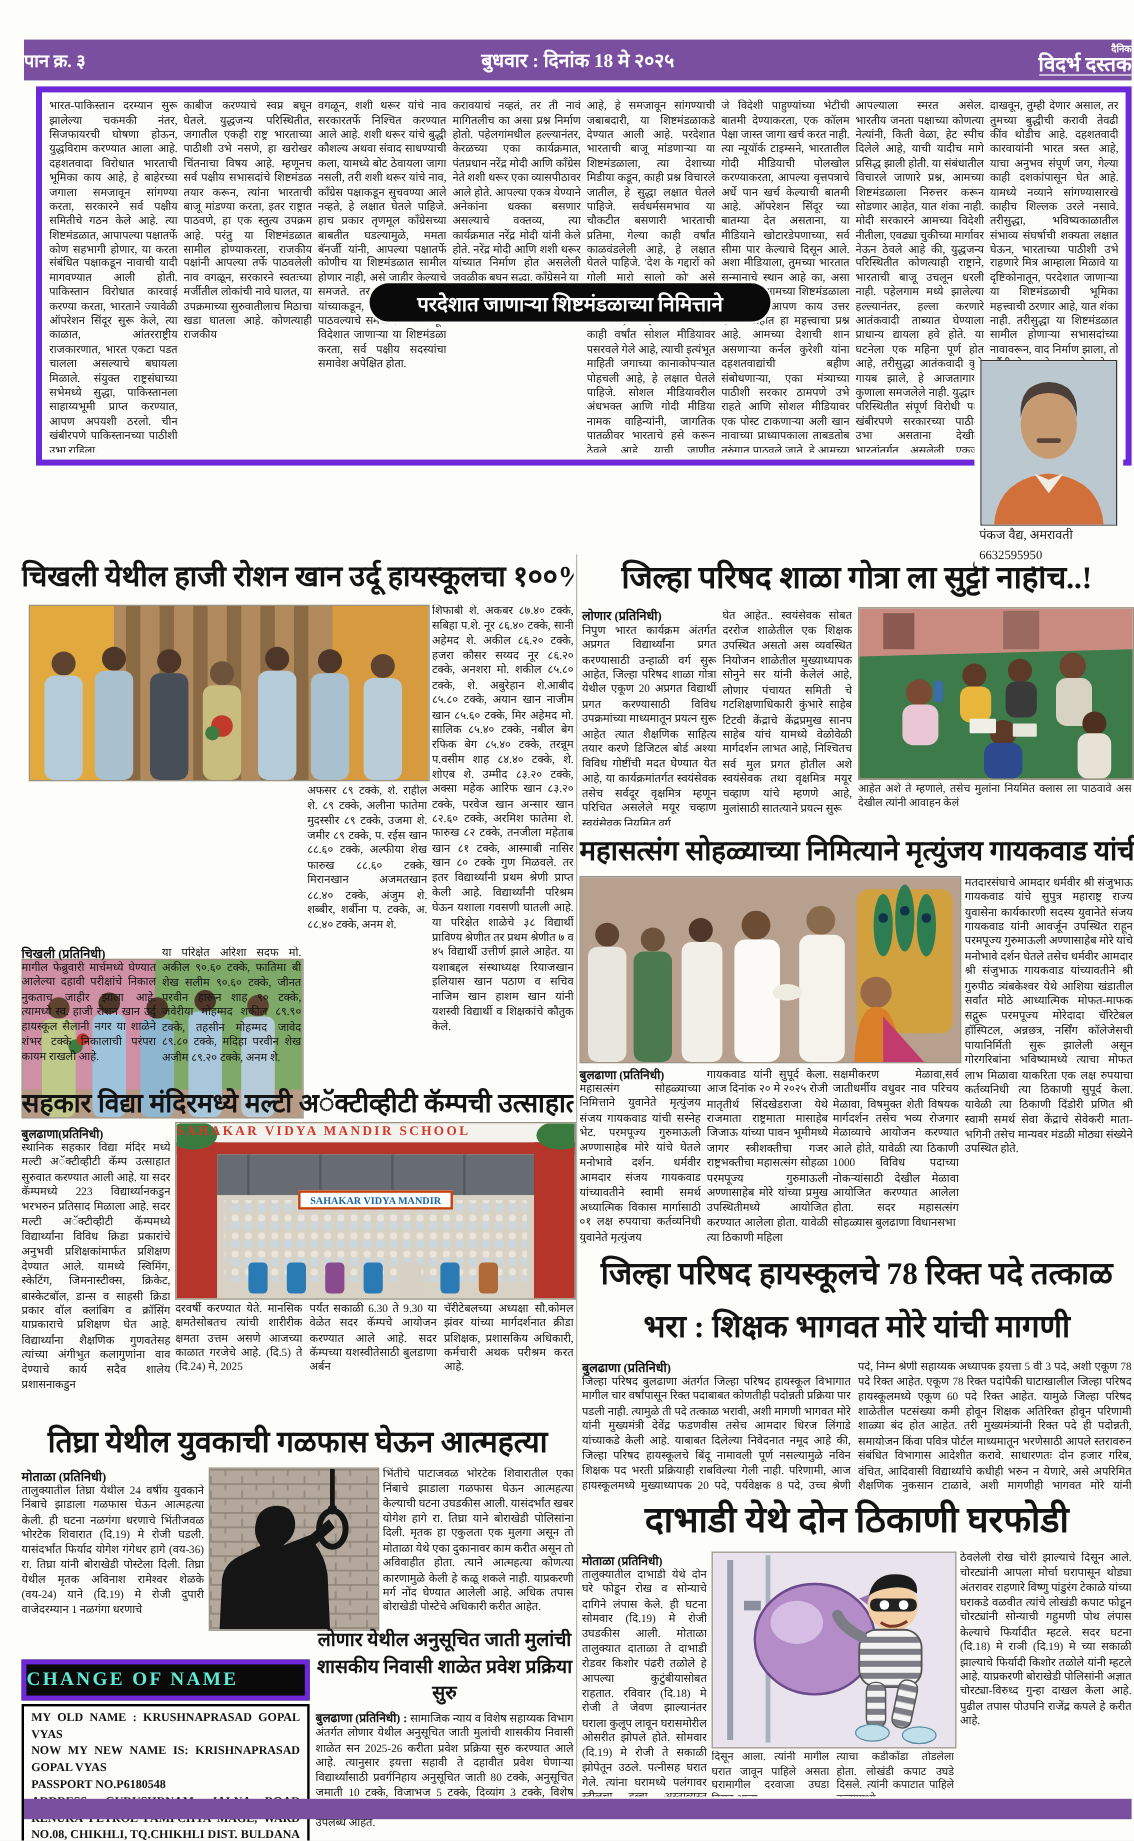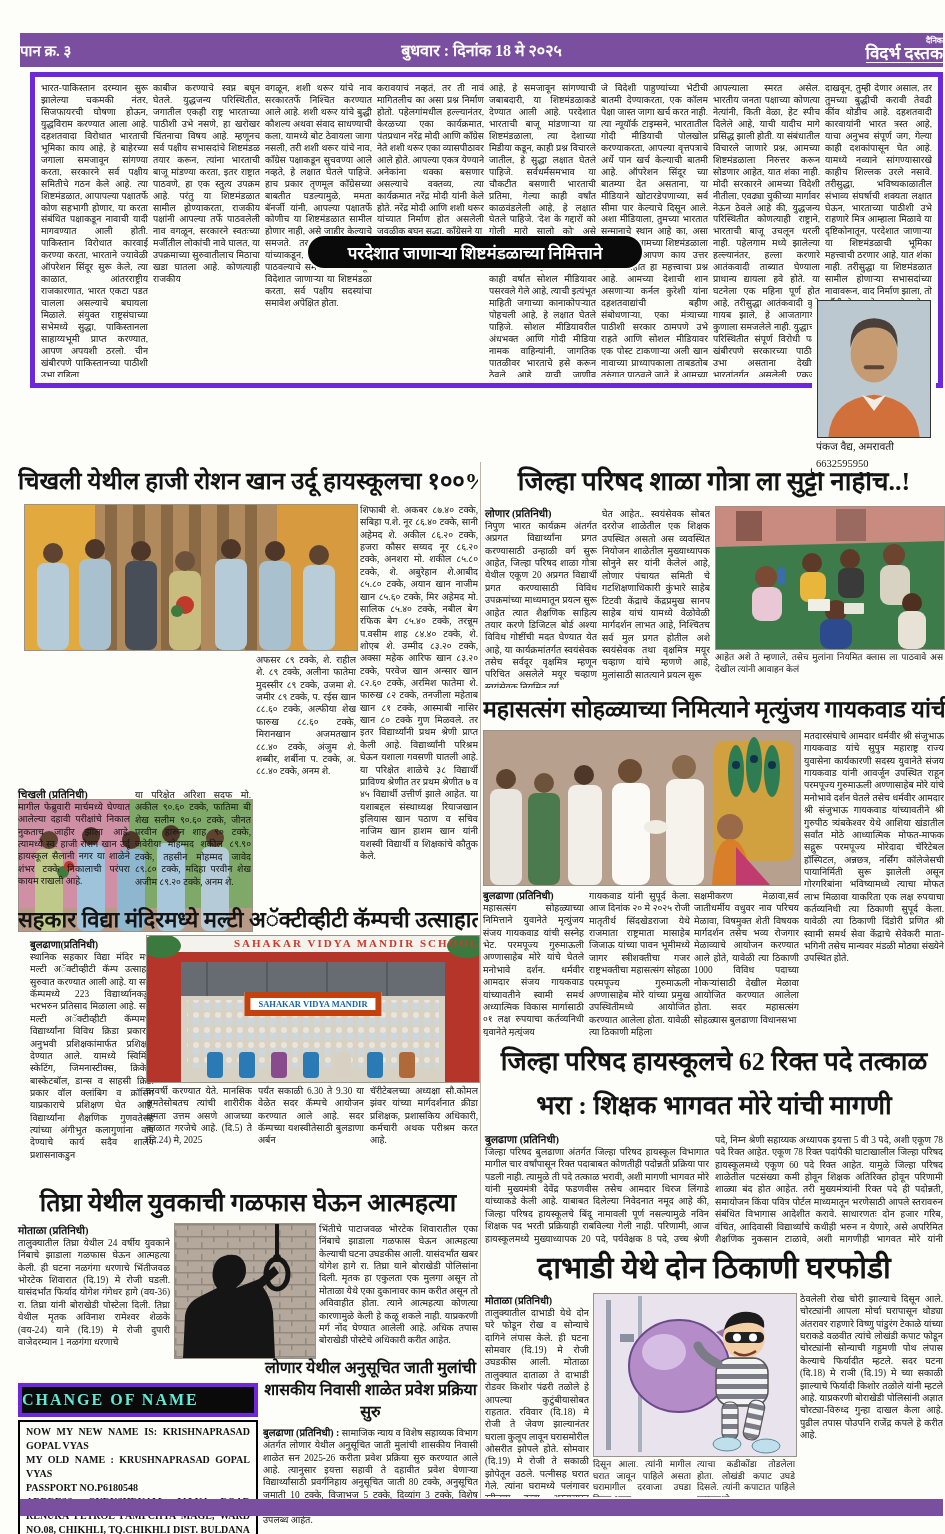--- a/index.html
+++ b/index.html
@@ -40,24 +40,24 @@
   .h-sui{font-size:25px;line-height:36px}
   .h-dab{font-size:30px;line-height:46px}
   .h-lon{font-size:16px;line-height:22px;white-space:normal}
   .cap9{font-size:9px;line-height:1.3;text-align:justify;overflow:hidden}
   
   .con-h{background:#0a0a0a;color:#5eead4;border:4px solid #6d28d9;
          font-weight:bold;font-size:16px;letter-spacing:2px;height:26px;line-height:26px;
          font-family:"Liberation Serif",serif}
   .con-b{border:2px solid #000;margin-top:3px;padding:3px 6px;font-size:10px;font-weight:bold;
          line-height:1.4;text-align:justify}
-  .ban-top{position:absolute;top:1px;left:0;right:0;text-align:right;color:#d4382a;
+  .ban-top{position:absolute;top:1px;left:0;right:0;text-align:left;color:#d4382a;
            font-weight:bold;font-size:11px;letter-spacing:2px;white-space:nowrap}
   .ban-mid{position:absolute;top:56px;left:50%;transform:translateX(-50%);background:#fff;
-           border:6px solid #c2410c;color:#1766a8;font-weight:bold;font-size:8.5px;
+           border:2px solid #c2410c;color:#1766a8;font-weight:bold;font-size:8.5px;
            padding:1px 8px;white-space:nowrap}
 </style>
 </head>
 <body>
 
 <div class="page">
 
   <div class="abs hdr">
     <div class="pg">पान क्र. ३</div>
     <div class="dt">बुधवार : दिनांक 18 मे २०२५</div>
@@ -234,21 +234,21 @@
     <div class="abs" style="left:0;top:196px;width:101px;height:150px">
       <div class="bl" style="font-size:10px">बुलढाणा (प्रतिनिधी)</div>
       <div class="tx" style="height:134px">महासत्संग सोहळ्याच्या निमित्ताने युवानेते मृत्युंजय संजय गायकवाड यांची सस्नेह भेट. परमपूज्य गुरुमाऊली अण्णासाहेब मोरे यांचे घेतले मनोभावे दर्शन. धर्मवीर आमदार संजय गायकवाड यांच्यावतीने स्वामी समर्थ अध्यात्मिक विकास मार्गासाठी ०१ लक्ष रुपयाचा कर्तव्यनिधी युवानेते मृत्युंजय</div>
     </div>
     <div class="tx abs" style="left:106px;top:198px;width:101px;height:148px">गायकवाड यांनी सुपूर्द केला. आज दिनांक २० मे २०२५ रोजी मातृतीर्थ सिंदखेडराजा येथे राजमाता राष्ट्रमाता मासाहेब जिजाऊ यांच्या पावन भूमीमध्ये जागर स्त्रीशक्तीचा गजर राष्ट्रभक्तीचा महासत्संग सोहळा परमपूज्य गुरुमाऊली अण्णासाहेब मोरे यांच्या प्रमुख उपस्थितीमध्ये आयोजित करण्यात आलेला होता. यावेळी त्या ठिकाणी महिला</div>
     <div class="tx abs" style="left:211px;top:198px;width:105px;height:148px">सक्षमीकरण मेळावा,सर्व जातीधर्मीय वधुवर नाव परिचय मेळावा, विषमुक्त शेती विषयक मार्गदर्शन तसेच भव्य रोजगार मेळाव्याचे आयोजन करण्यात आले होते, यावेळी त्या ठिकाणी 1000 विविध पदाच्या नोकऱ्यांसाठी देखील मेळावा आयोजित करण्यात आलेला होता. सदर महासत्संग सोहळ्यास बुलढाणा विधानसभा</div>
   </div>
 
   <div class="abs" style="left:18px;top:905px;width:460px;height:280px">
     <div class="h h-sah" style="position:absolute;left:0;top:0;right:0">सहकार विद्या मंदिरमध्ये मल्टी अॅक्टीव्हीटी कॅम्पची उत्साहात सुरु</div>
-    <div class="abs" style="left:12px;top:32px;width:124px;height:248px">
+    <div class="abs" style="left:0;top:32px;width:124px;height:248px">
       <div class="bl" style="font-size:10px">बुलढाणा(प्रतिनिधी)</div>
       <div class="tx" style="height:232px">स्थानिक सहकार विद्या मंदिर मध्ये मल्टी अॅक्टीव्हीटी कॅम्प उत्साहात सुरुवात करण्यात आली आहे. या सदर कॅम्पमध्ये 223 विद्यार्थ्यानकडुन भरभरुन प्रतिसाद मिळाला आहे. सदर मल्टी अॅक्टीव्हीटी कॅम्पमध्ये विद्यार्थ्यांना विविध क्रिडा प्रकारांचे अनुभवी प्रशिक्षकांमार्फत प्रशिक्षण देण्यात आले. यामध्ये स्विमिंग, स्केटिंग, जिमनास्टीक्स, क्रिकेट, बास्केटबॉल, डान्स व साहसी क्रिडा प्रकार वॉल क्लांबिग व क्रॉसिंग याप्रकाराचे प्रशिक्षण घेत आहे. विद्यार्थ्यांना शैक्षणिक गुणवतेसह त्यांच्या अंगीभुत कलागुणांना वाव देण्याचे कार्य सदैव शालेय प्रशासनाकडुन</div>
     </div>
     <div class="photo abs" style="left:128px;top:30px;width:332px;height:146px">
       <svg viewBox="0 0 332 146" preserveAspectRatio="none">
         <defs>
           <pattern id="crowdp" width="11" height="15" patternUnits="userSpaceOnUse">
             <circle cx="5" cy="4" r="3" fill="#e9e5da"></circle>
               <rect x="1.5" y="7" width="7" height="7" rx="2" fill="#ccd6dd"></rect>
           </pattern>
@@ -283,21 +283,21 @@
       </svg>
       <div class="ban-top">SAHAKAR VIDYA MANDIR SCHOOL</div>
       <div class="ban-mid">SAHAKAR VIDYA MANDIR</div>
     </div>
     <div class="tx abs" style="left:128px;top:180px;width:106px;height:100px">दरवर्षी करण्यात येते. मानसिक क्षमतेसोबतच त्यांची शारीरीक क्षमता उत्तम असणे आजच्या काळात गरजेचे आहे. (दि.5) ते (दि.24) मे, 2025</div>
     <div class="tx abs" style="left:240px;top:180px;width:106px;height:100px">पर्यंत सकाळी 6.30 ते 9.30 या वेळेत सदर कॅम्पचे आयोजन करण्यात आले आहे. सदर कॅम्पच्या यशस्वीतेसाठी बुलडाणा अर्बन</div>
     <div class="tx abs" style="left:352px;top:180px;width:108px;height:100px">चॅरीटेबलच्या अध्यक्षा सौ.कोमल झंवर यांच्या मार्गदर्शनात क्रीडा प्रशिक्षक, प्रशासकिय अधिकारी, कर्मचारी अथक परीश्रम करत आहे.</div>
   </div>
 
   <div class="abs" style="left:483px;top:1040px;width:462px;height:205px">
-    <div class="h h-zp2" style="position:absolute;left:0;top:0;right:0">जिल्हा परिषद हायस्कूलचे 62 रिक्त पदे तत्काळ</div>
+    <div class="h h-zp2" style="position:absolute;left:0;top:0;right:0">जिल्हा परिषद हायस्कूलचे 78 रिक्त पदे तत्काळ</div>
     <div class="h h-zp2" style="position:absolute;left:0;top:44px;right:0">भरा : शिक्षक भागवत मोरे यांची मागणी</div>
     <div class="abs" style="left:2px;top:92px;width:224px;height:113px">
       <div class="bl">बुलढाणा (प्रतिनिधी)</div>
       <div class="tx" style="height:99px">जिल्हा परिषद बुलढाणा अंतर्गत जिल्हा परिषद हायस्कूल विभागात मागील चार वर्षांपासून रिक्त पदाबाबत कोणतीही पदोन्नती प्रक्रिया पार पडली नाही. त्यामुळे ती पदे तत्काळ भरावी, अशी मागणी भागवत मोरे यांनी मुख्यमंत्री देवेंद्र फडणवीस तसेच आमदार धिरज लिंगाडे यांच्याकडे केली आहे. याबाबत दिलेल्या निवेदनात नमूद आहे की, जिल्हा परिषद हायस्कूलचे बिंदू नामावली पूर्ण नसल्यामुळे नविन शिक्षक पद भरती प्रक्रियाही राबविल्या गेली नाही. परिणामी, आज हायस्कूलमध्ये मुख्याध्यापक 20 पदे, पर्यवेक्षक 8 पदे, उच्च श्रेणी सहाय्यक अध्यापक इयत्ता 9 ते 10 करीता 31 पदे, विषय शिक्षक इयत्ता 6 ते 8 करीता 16</div>
     </div>
     <div class="tx abs" style="left:232px;top:94px;width:228px;height:111px">पदे, निम्न श्रेणी सहाय्यक अध्यापक इयत्ता 5 वी 3 पदे, अशी एकूण 78 पदे रिक्त आहेत. एकूण 78 रिक्त पदांपैकी घाटाखालील जिल्हा परिषद हायस्कूलमध्ये एकूण 60 पदे रिक्त आहेत. यामुळे जिल्हा परिषद शाळेतील पटसंख्या कमी होवून शिक्षक अतिरिक्त होवून परिणामी शाळ्या बंद होत आहेत. तरी मुख्यमंत्र्यांनी रिक्त पदे ही पदोन्नती, समायोजन किंवा पवित्र पोर्टल माध्यमातून भरणेसाठी आपले स्तरावरुन संबंधित विभागास आदेशीत करावे. साधारणतः दोन हजार गरिब, वंचित, आदिवासी विद्यार्थ्यांचे कधीही भरुन न येणारे, असे अपरिमित शैक्षणिक नुकसान टाळावे, अशी मागणीही भागवत मोरे यांनी निवेदनाद्वारे केली आहे.</div>
   </div>
 
   <div class="abs" style="left:18px;top:1185px;width:460px;height:196px">
     <div class="h h-sui" style="position:absolute;left:0;top:0;right:0">तिघ्रा येथील युवकाची गळफास घेऊन आत्महत्या</div>
@@ -321,22 +321,22 @@
         <ellipse cx="102" cy="50" rx="11" ry="15" fill="none" stroke="#151515" stroke-width="5"></ellipse>
         <path fill="#151515" d="M8,134 L10,92 Q12,78 26,72 L42,64 Q36,56 38,46 Q40,33 53,31 Q66,29 70,40 Q73,50 67,58 L61,64 L84,55 L99,42 L104,49 L88,63 Q96,74 98,88 L100,134 Z"></path>
       </svg>
     </div>
     <div class="tx abs" style="left:301px;top:38px;width:159px;height:158px">भिंतीचे पाटाजवळ भोरटेक शिवारातील एका निंबाचे झाडाला गळफास घेऊन आत्महत्या केल्याची घटना उघडकीस आली. यासंदर्भांत खबर योगेश हागे रा. तिघ्रा याने बोराखेडी पोलिसांना दिली. मृतक हा एकुलता एक मुलगा असून तो मोताळा येथे एका दुकानावर काम करीत असून तो अविवाहीत होता. त्याने आत्महत्या कोणत्या कारणामुळे केली हे कळू शकले नाही. याप्रकरणी मर्ग नोंद घेण्यात आलेली आहे. अधिक तपास बोराखेडी पोस्टेचे अधिकारी करीत आहेत.</div>
   </div>
 
   <div class="abs" style="left:18px;top:1383px;width:240px;height:139px">
     <div class="con-h">CHANGE OF NAME</div>
     <div class="con-b">
+      <div>MY OLD NAME : KRUSHNAPRASAD GOPAL VYAS</div>
       <div>NOW MY NEW NAME IS: KRISHNAPRASAD GOPAL VYAS</div>
-      <div>MY OLD NAME : KRUSHNAPRASAD GOPAL VYAS</div>
       <div>PASSPORT NO.P6180548</div>
       <div>ADDRESS: GURUSHRNAM, JALNA ROAD RENUKA PETROL PAMPCHYA MAGE, WARD NO.08, CHIKHLI, TQ.CHIKHLI DIST. BULDANA MAHARASHTRA-443201</div>
     </div>
   </div>
 
   <div class="abs" style="left:263px;top:1357px;width:215px;height:162px">
     <div class="h h-lon">लोणार येथील अनुसूचित जाती मुलांची</div>
     <div class="h h-lon">शासकीय निवासी शाळेत प्रवेश प्रक्रिया सुरु</div>
     <div class="tx" style="margin-top:3px;height:112px">
       <span class="bl" style="font-size:10px">बुलढाणा (प्रतिनिधी) :</span>

